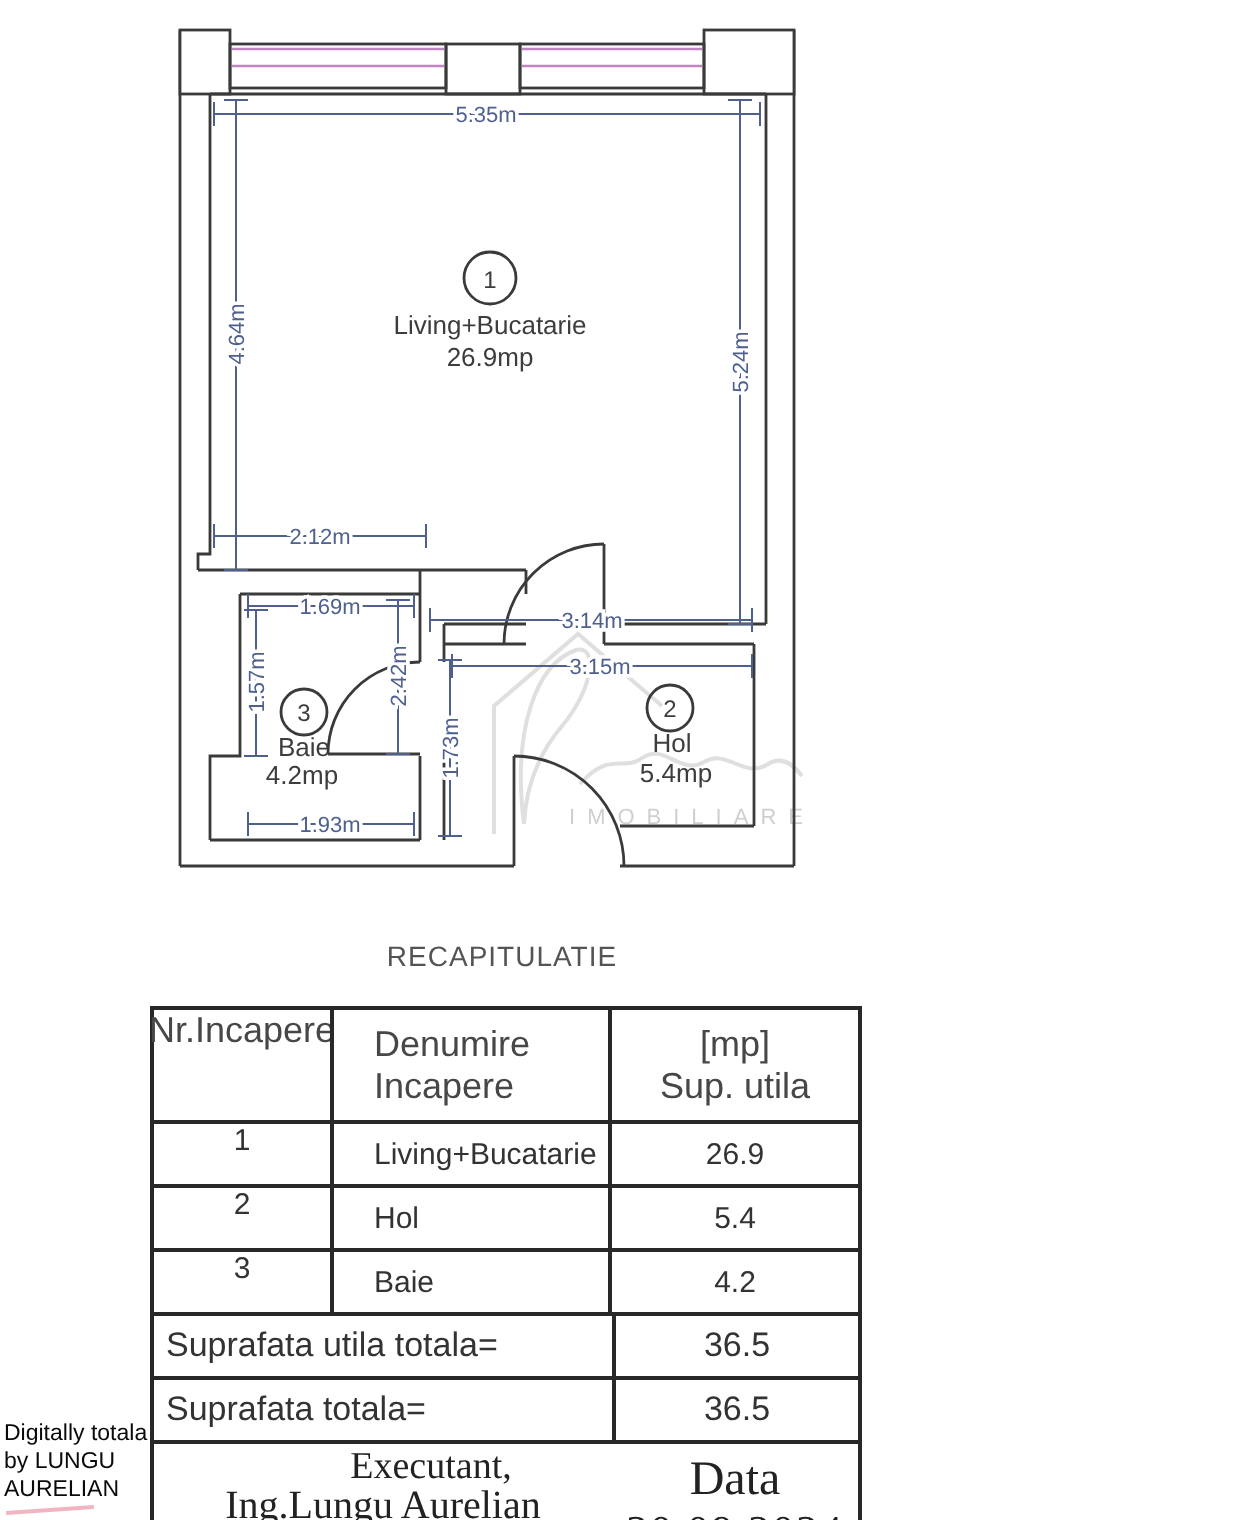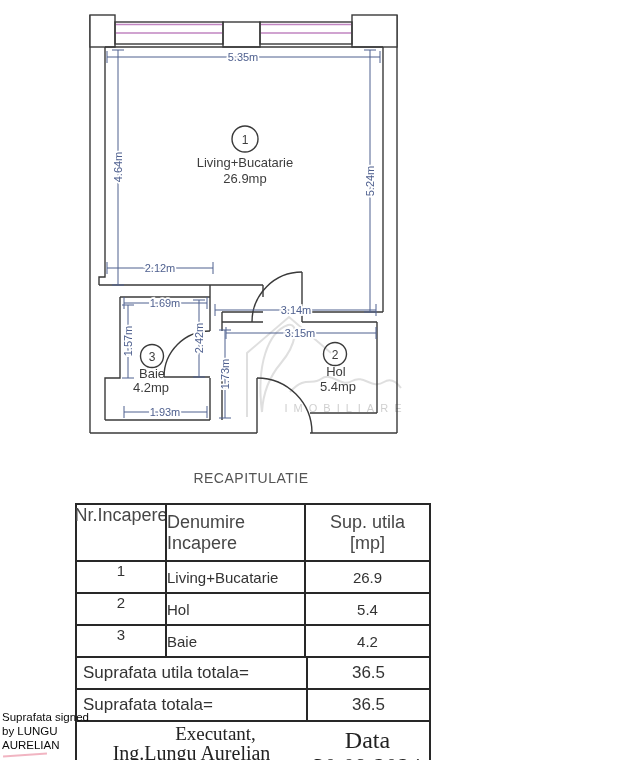--- a/index.html
+++ b/index.html
@@ -27,21 +27,21 @@
   .recap{position:absolute;left:75px;top:503px;width:352px;
          border:2px solid #282828;color:#333;}
   .row{display:flex;border-top:2px solid #282828;align-items:center;}
   .row:first-child{border-top:none;}
   .hrow{height:55px;font-size:18px;color:#474747;}
   .drow{height:30px;font-size:15px;}
   .trow{height:30px;font-size:17px;}
   .frow{height:70px;align-items:flex-start;}
   .c1{width:88px;text-align:center;align-self:stretch;display:flex;
       flex-direction:row;justify-content:center;}
-  .c2{width:139px;border-left:2px solid #282828;padding-left:0;align-self:stretch;
+  .c2{width:139px;border-left:2px solid #282828;padding-left:20px;align-self:stretch;
       display:flex;flex-direction:column;justify-content:center;box-sizing:border-box;}
   .c3{flex:1;border-left:2px solid #282828;text-align:center;align-self:stretch;
       display:flex;flex-direction:column;justify-content:center;}
   .span2{width:229px;padding-left:6px;box-sizing:border-box;text-align:left;
          align-self:stretch;display:flex;flex-direction:column;justify-content:center;}
   .fl{width:229px;text-align:center;font-family:"Liberation Serif",serif;
       color:#222;padding-top:2px;}
   .fl .l1{font-size:19px;line-height:19px;padding-left:48px;}
   .fl .l2{font-size:20px;line-height:20px;}
   .fr{flex:1;text-align:center;font-family:"Liberation Serif",serif;color:#222;}
@@ -174,22 +174,22 @@
   <div class="row hrow">
     <div class="c1">
       <div>Nr.</div>
       <div>Incapere</div>
     </div>
     <div class="c2">
       <div>Denumire</div>
       <div>Incapere</div>
     </div>
     <div class="c3">
+      <div>[mp]</div>
       <div>Sup. utila</div>
-      <div>[mp]</div>
     </div>
   </div>
 
   <div class="row drow">
     <div class="c1">1</div>
     <div class="c2">Living+Bucatarie</div>
     <div class="c3">26.9</div>
   </div>
   <div class="row drow">
     <div class="c1">2</div>
@@ -217,17 +217,17 @@
       <div class="l2">Ing.Lungu Aurelian</div>
     </div>
     <div class="fr">
       <div class="l1">Data</div>
       <div class="l2">30.09.2024</div>
     </div>
   </div>
 </div>
 
 <div class="sig">
-  <div>Suprafata signed</div>
+  <div>Digitally totala</div>
   <div>by LUNGU</div>
   <div>AURELIAN</div>
 </div>
 <div class="sigmark"></div>
 
 </body></html>

